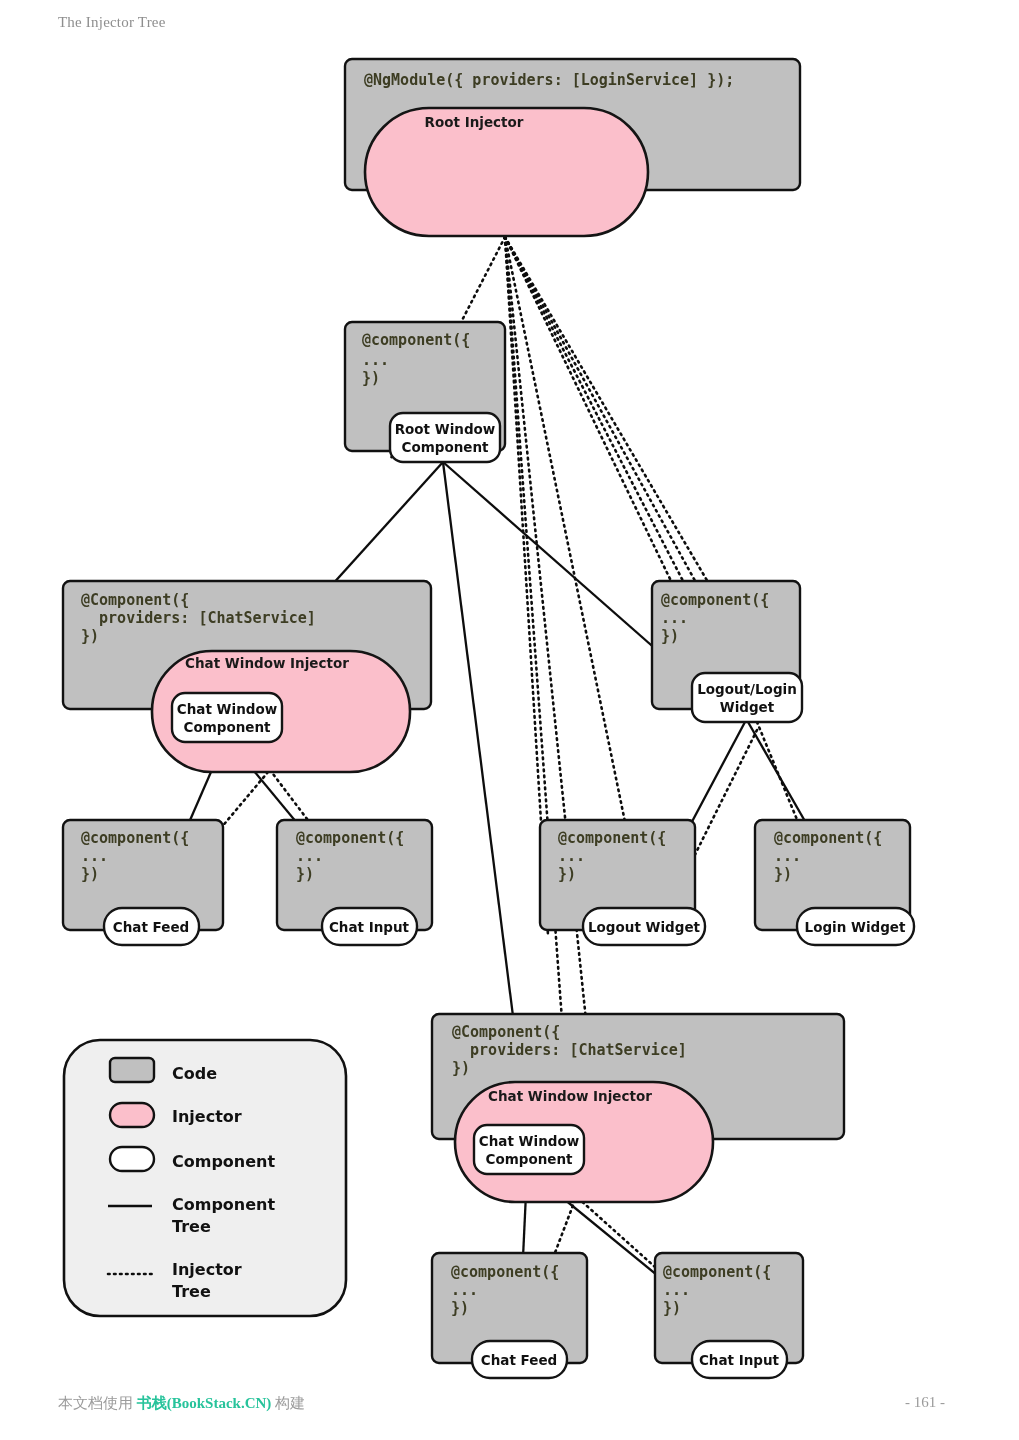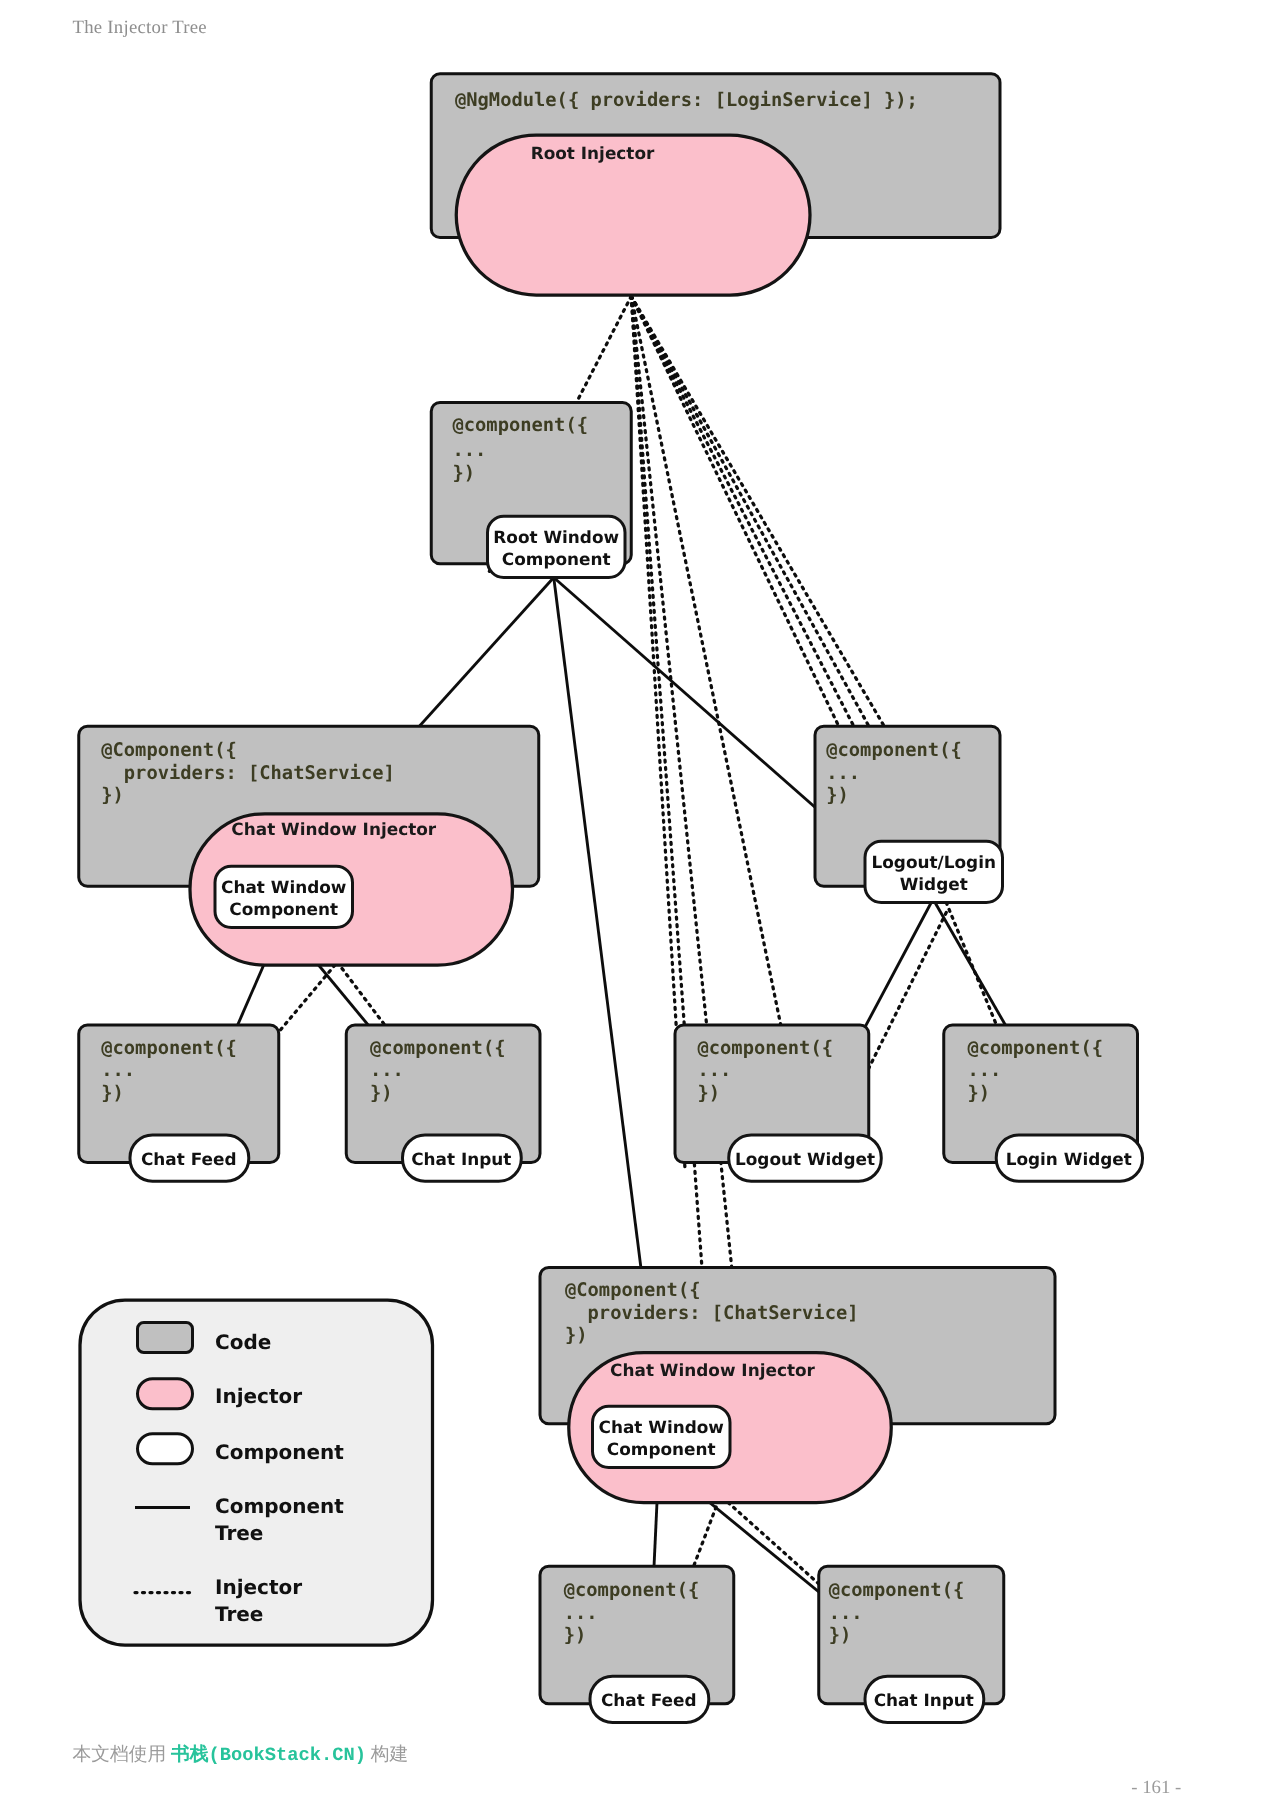--- a/index.html
+++ b/index.html
@@ -14,25 +14,25 @@
     font-family:"Liberation Serif", serif;
     font-size:15px;color:#8e8e8e;letter-spacing:.2px;
     white-space:nowrap;
   }
 
   .ftr-left{
     position:absolute;left:58px;top:1394px;
     font-family:"Liberation Serif", serif;
     font-size:15px;color:#9b9b9b;white-space:nowrap;
   }
-  .ftr-left .lnk{color:#27c39b;font-weight:bold;font-family:Liberation Mono, monospace;}
+  .ftr-left .lnk{color:#27c39b;font-weight:bold;}
   .ftr-right{
     position:absolute;left:905px;top:1394px;
     font-family:"Liberation Serif", serif;
-    font-size:15px;color:#9b9b9b;white-space:nowrap;margin-top:28px;
+    font-size:15px;color:#9b9b9b;white-space:nowrap;
   }
 
   svg.diagram{position:absolute;left:0;top:0;width:1019px;height:1440px;}
 
   .codebox{fill:#c0c0c0;stroke:#111111;stroke-width:2.4;}
   .codetxt{
     font-family:"DejaVu Sans Mono","Liberation Mono",monospace;
     font-size:15px;font-weight:bold;fill:#3d3d23;
     white-space:pre;
   }

